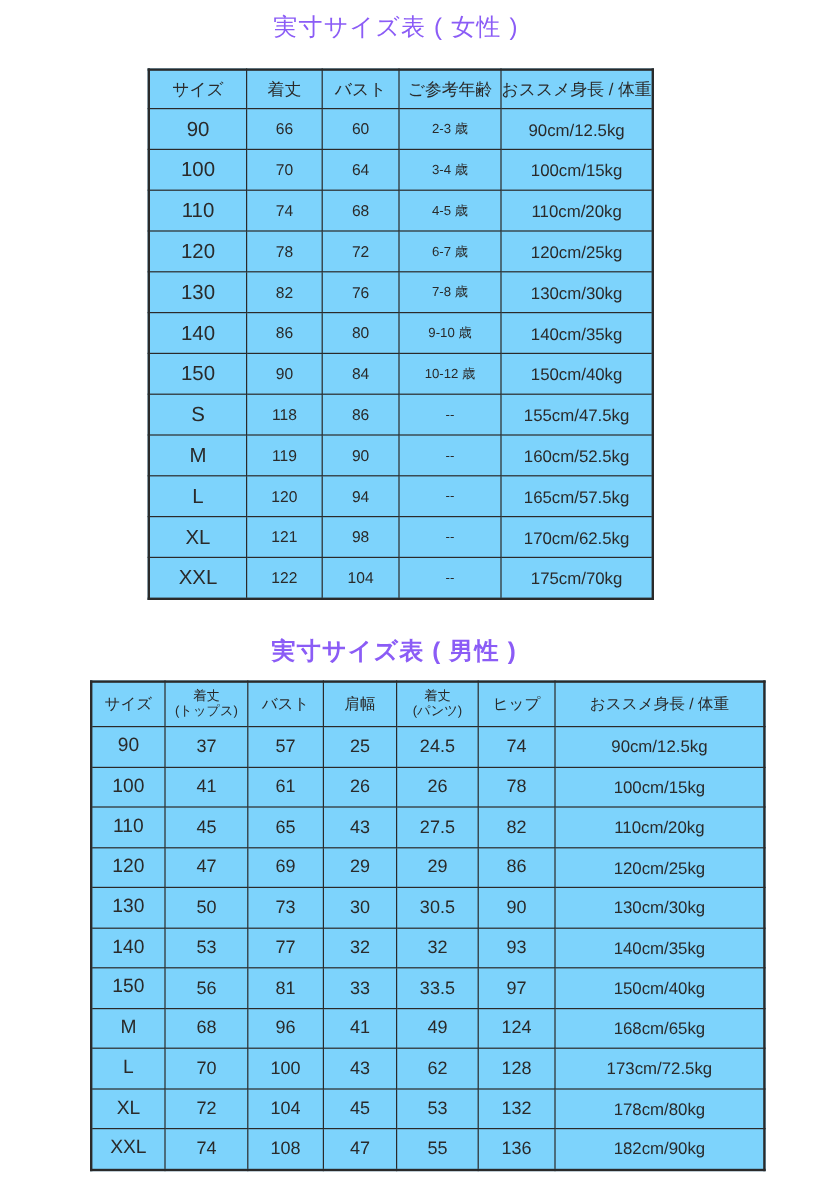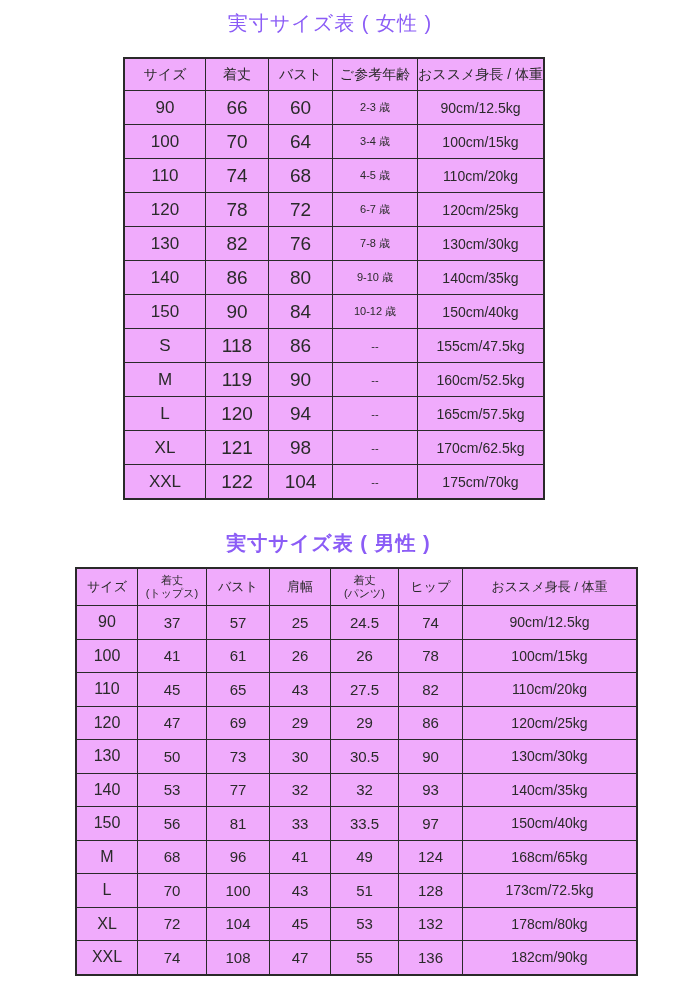--- a/index.html
+++ b/index.html
@@ -28,37 +28,37 @@
   }
   #title-men {
     width: 553px;
     margin: 30px 0 0 52px;
     font-weight: bold;
   }
   table {
     border-collapse: collapse;
     table-layout: fixed;
     border: 2px solid #2a2a2a;
-    background: #f0abfc;
+    background: #7dd3fc;
   }
   th, td {
     border: 1px solid #2a2a2a;
     text-align: center;
     vertical-align: middle;
     padding: 0;
     font-weight: normal;
     overflow: hidden;
   }
   
   .t-women {
     width: 414px;
     margin: 21px 0 0 123px;
   }
   .t-women th { height: 31px; font-size: 14px; }
-  .t-women td { height: 33px; font-size: 19px; }
+  .t-women td { height: 33px; font-size: 13px; }
   .t-women th:nth-child(1), .t-women td:nth-child(1) { width: 80px; }
   .t-women th:nth-child(2), .t-women td:nth-child(2) { width: 62px; }
   .t-women th:nth-child(3), .t-women td:nth-child(3) { width: 63px; }
   .t-women th:nth-child(4), .t-women td:nth-child(4) { width: 84px; }
   .t-women th:nth-child(5), .t-women td:nth-child(5) { width: 125px; }
   .t-women td:nth-child(1) { font-size: 17px; }
   .t-women td:nth-child(4) { font-size: 11px; }
   .t-women td:nth-child(5) { font-size: 14px; }
   
   .t-men {
@@ -273,21 +273,21 @@
         <td>41</td>
         <td>49</td>
         <td>124</td>
         <td>168cm/65kg</td>
       </tr>
       <tr>
         <td>L</td>
         <td>70</td>
         <td>100</td>
         <td>43</td>
-        <td>51</td>
+        <td>62</td>
         <td>128</td>
         <td>173cm/72.5kg</td>
       </tr>
       <tr>
         <td>XL</td>
         <td>72</td>
         <td>104</td>
         <td>45</td>
         <td>53</td>
         <td>132</td>

